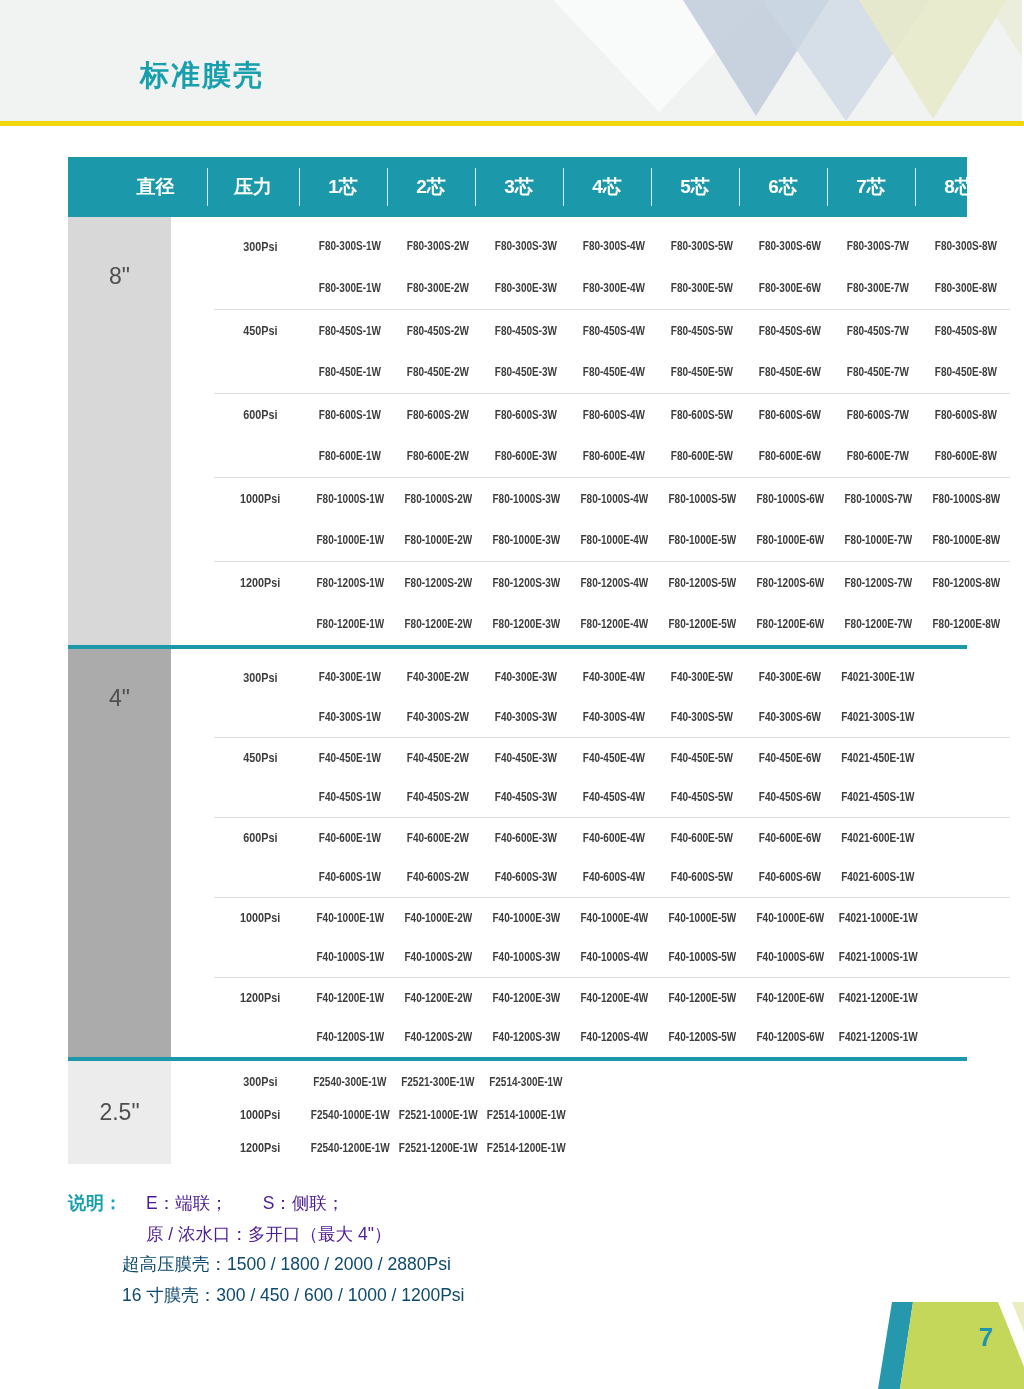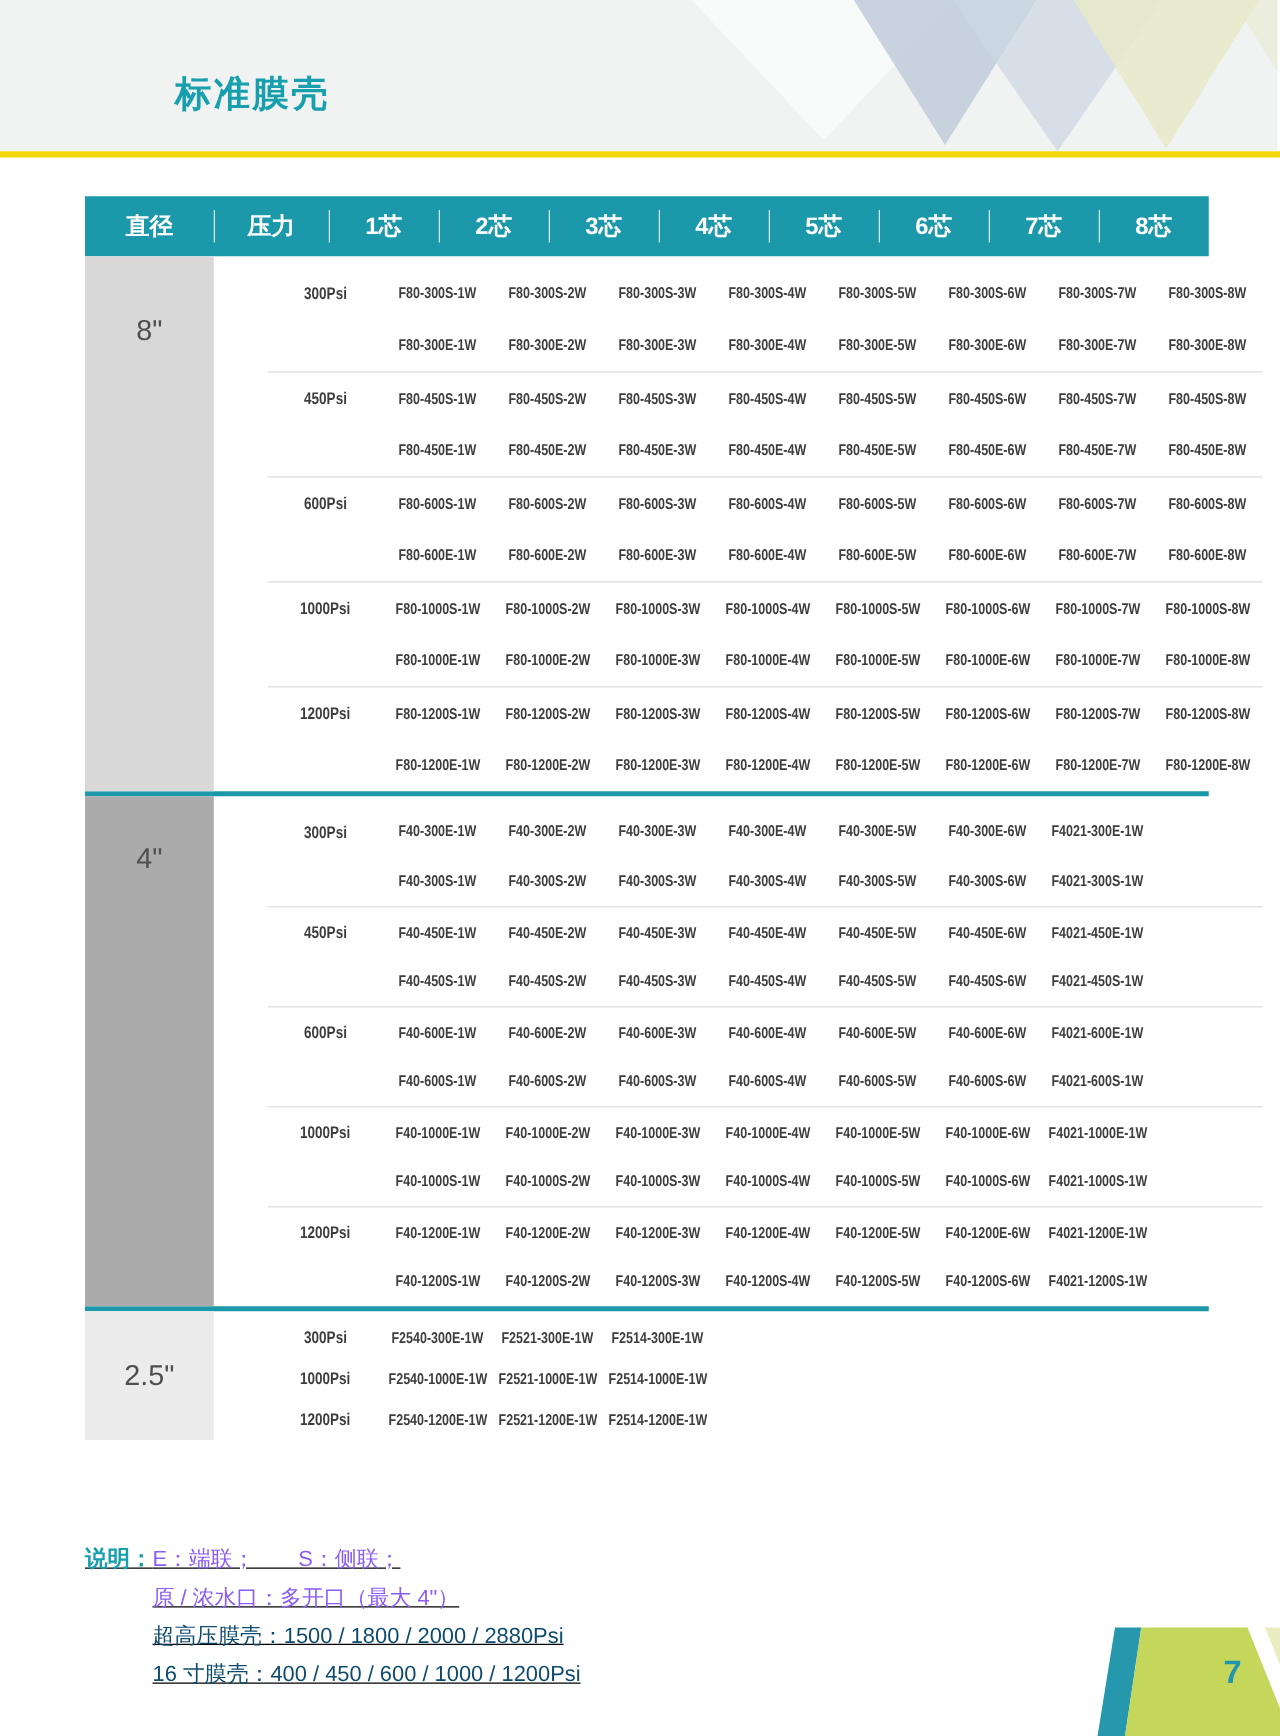--- a/index.html
+++ b/index.html
@@ -13,21 +13,21 @@
   .tri2{left:683px;width:146px;height:116px;background:#c2cedb;opacity:.9;}
   .tri3{left:762px;width:168px;height:121px;background:#ccd7e2;opacity:.72;}
   .tri4{left:859px;width:148px;height:119px;background:#e7e9c9;opacity:.88;}
   .tri5{left:986px;width:150px;height:120px;background:#e9ebce;opacity:.6;}
   .page-title{position:absolute;left:140px;top:56px;font-size:29px;font-weight:bold;
               color:#189fae;letter-spacing:2px;}
   .yellow-line{position:absolute;top:121px;left:0;width:1024px;height:5px;background:#f3d70c;}
 
   
   .cat-table{position:absolute;left:68px;top:157px;width:899px;}
-  .thead{display:grid;grid-template-columns:103px 92px repeat(8,88px);height:48px;background:#1b98a9;}
+  .thead{display:grid;grid-template-columns:103px 92px repeat(8,88px);height:60px;background:#1b98a9;padding-left:36px;}
   .th{display:flex;align-items:center;justify-content:center;color:#ffffff;font-weight:bold;
       font-size:19px;position:relative;}
   .th + .th::before{content:"";position:absolute;left:0;top:11px;bottom:11px;width:1px;
       background:rgba(255,255,255,.8);}
   .sec{position:relative;}
   .dia{position:absolute;left:0;top:0;bottom:0;width:103px;display:flex;justify-content:center;
        font-size:23px;color:#4f4f4f;}
   .sec-8  .dia{background:#d8d8d8;align-items:flex-start;padding-top:46px;}
   .sec-4  .dia{background:#ababab;align-items:flex-start;padding-top:36px;}
   .sec-25 .dia{background:#ececec;align-items:center;}
@@ -36,25 +36,25 @@
   .sec-4  .grid{grid-auto-rows:40px;padding-top:8px;}
   .sec-25 .grid{grid-auto-rows:33px;padding-top:4px;}
   .cell{display:flex;align-items:center;justify-content:center;color:#3d3d3d;}
   .cell span{display:inline-block;transform:scaleX(.8);white-space:nowrap;font-weight:bold;}
   .pcell span{font-size:13.5px;}
   .mcell span{font-size:12.5px;}
   .sep{border-top:1px solid #dcdcdc;}
   .secdiv{height:4px;background:#1b98a9;}
 
   
-  .notes{position:absolute;left:68px;top:1232px;display:flex;align-items:flex-start;
-         font-size:17.5px;line-height:30.5px;text-decoration:underline;}
+  .notes{position:absolute;left:68px;top:1188px;display:flex;align-items:flex-start;
+         font-size:17.5px;line-height:30.5px;}
   .notes-label{color:#189fae;font-weight:bold;font-size:18px;white-space:nowrap;}
   .notes-lines{white-space:nowrap;}
-  .note-gray{color:#8b5cf6;}
+  .note-gray{color:#4c1d95;margin-left:24px;}
   .note-red{color:#0c4a6e;}
 
   
   .corner-svg{position:absolute;left:840px;top:1295px;width:184px;height:94px;}
   .page-number{position:absolute;left:968px;top:1322px;width:36px;text-align:center;
                font-size:26px;font-weight:bold;color:#2095ad;}
 </style>
 </head>
 <body>
 
@@ -654,21 +654,21 @@
         </div>
       </div>
   </div>
 
   <div class="notes">
     <div class="notes-label">说明：</div>
     <div class="notes-lines">
         <div class="note-gray">E：端联；　　S：侧联；</div>
         <div class="note-gray">原 / 浓水口：多开口（最大 4"）</div>
         <div class="note-red">超高压膜壳：1500 / 1800 / 2000 / 2880Psi</div>
-        <div class="note-red">16 寸膜壳：400 / 450 / 600 / 1000 / 1200Psi</div>
+        <div class="note-red">16 寸膜壳：300 / 450 / 600 / 1000 / 1200Psi</div>
       </div>
   </div>
 
   <svg class="corner-svg" viewBox="0 0 184 94">
     <polygon points="172,7 245,7 245,110 207,94" fill="#dde4a0" opacity="0.65"></polygon>
     <polygon points="52,7 73,7 60,94 38,94" fill="#2598ad"></polygon>
     <polygon points="73,7 158,7 193,94 60,94" fill="#c4d75b"></polygon>
   </svg>
   <div class="page-number">7</div>
 

